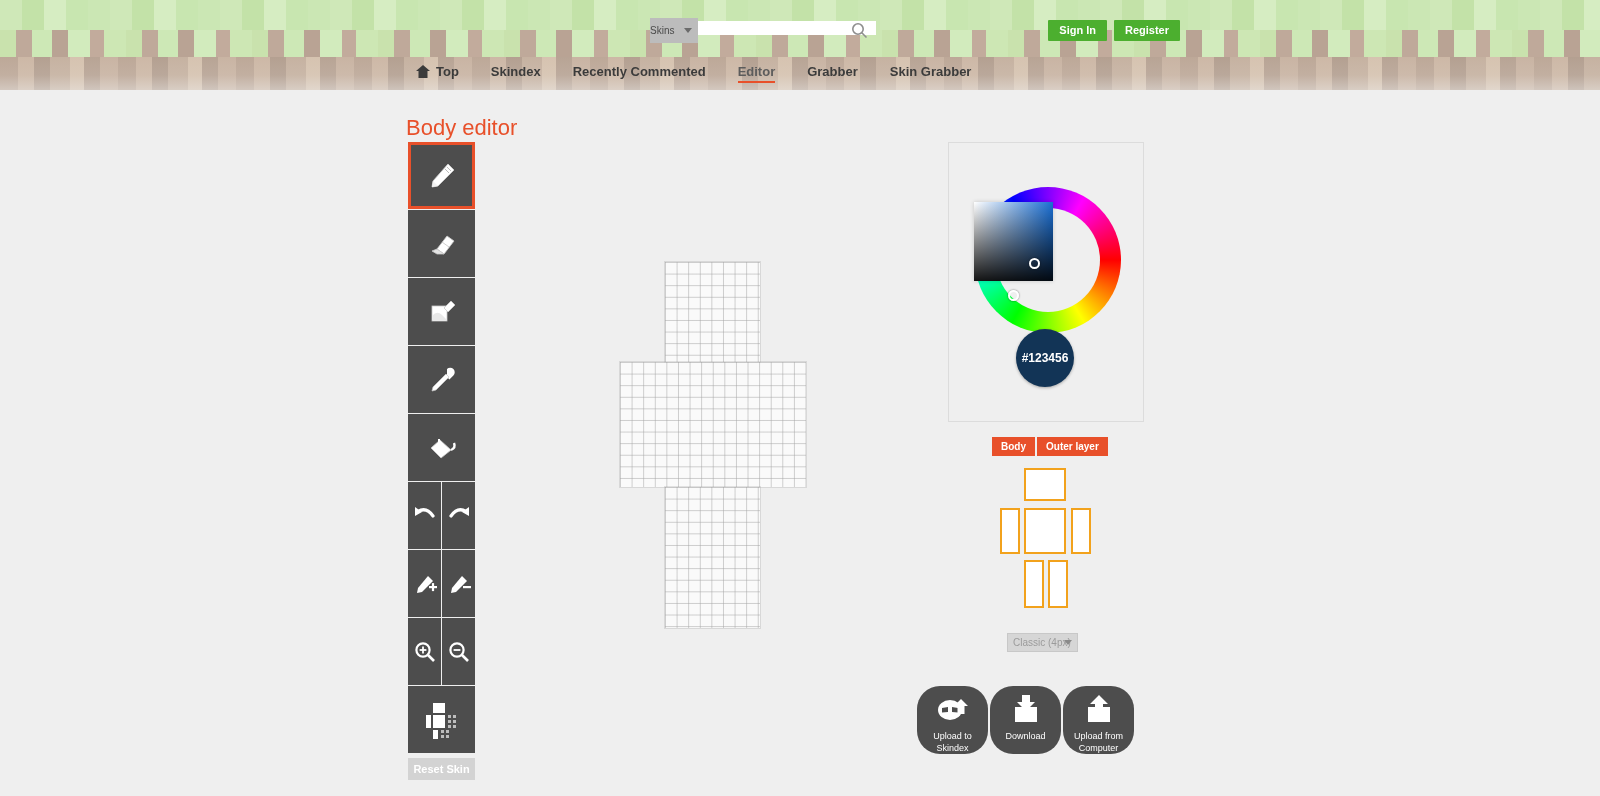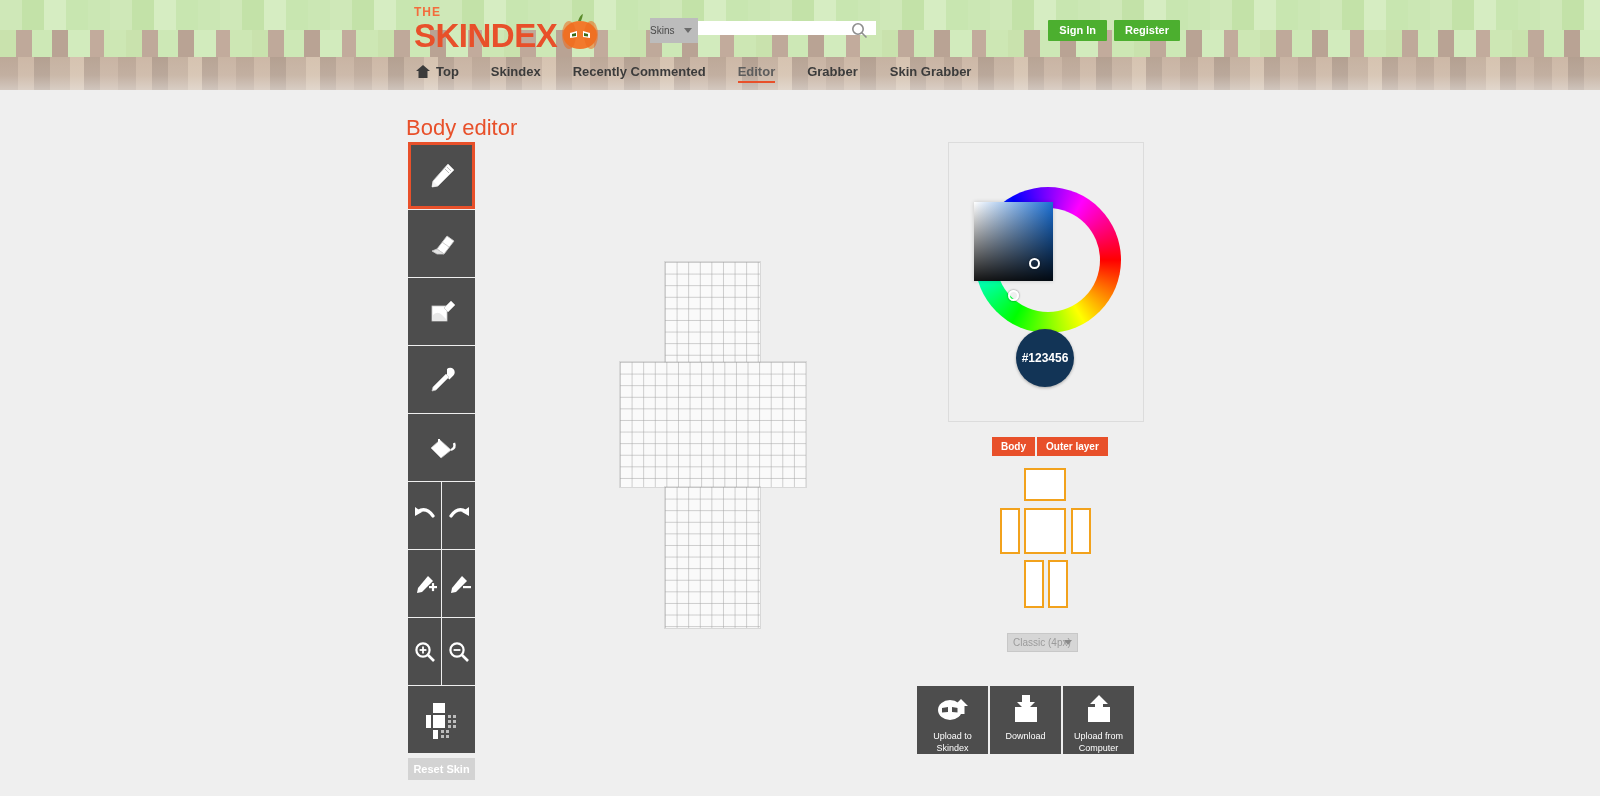--- a/index.html
+++ b/index.html
@@ -266,51 +266,33 @@
 
   
   #action-buttons {
     position: absolute; left: 917px; top: 686px;
     display: flex; gap: 2px;
   }
   .action-btn {
     width: 71px; height: 68px; background: #4d4d4d; color: #ffffff;
     display: flex; flex-direction: column; align-items: center;
     justify-content: flex-start; padding-top: 9px; gap: 5px;
-    cursor: pointer; font-size: 9px; text-align: center; line-height: 11px;
+    cursor: pointer; font-size: 9px; text-align: center; line-height: 11px; border-radius: 23px;
   }
   .action-label { display: block; width: 68px; }
 </style>
 </head>
 <body>
 
 <div id="site-header">
   <div class="grass-row" id="grass-top"></div>
   <div class="grass-row" id="grass-mid"></div>
   <div class="grass-row" id="dirt-row"></div>
   <div id="header-fade"></div>
 
-  <div id="logo">
-    <span id="logo-text">
-      <span id="logo-the">THE</span>
-      <span id="logo-name">SKINDEX</span>
-    </span>
-    <span id="logo-pumpkin">
-      <svg width="40" height="38" viewBox="0 0 40 38">
-        <ellipse cx="20" cy="23" rx="17" ry="14" fill="#f2792c"></ellipse>
-        <ellipse cx="9" cy="23" rx="7" ry="14" fill="#ec6a1e" opacity="0.55"></ellipse>
-        <ellipse cx="31" cy="23" rx="7" ry="14" fill="#ec6a1e" opacity="0.55"></ellipse>
-        <path d="M18 9 q2 -6 5 -7 q-1 5 -2 7z" fill="#5a8a2a"></path>
-        <polygon points="10,21 17,19 17,25 10,26" fill="#ffffff"></polygon>
-        <polygon points="23,19 30,21 30,26 23,25" fill="#ffffff"></polygon>
-        <polygon points="12,22 16,21 16,24 12,24.5" fill="#3c6b18"></polygon>
-        <polygon points="24,21 28,22 28,24.5 24,24" fill="#3c6b18"></polygon>
-      </svg>
-    </span>
-  </div>
 
   <div id="search-wrap">
     <div id="search-category">
       <span>Skins</span>
       <span id="search-cat-arrow"></span>
     </div>
     <div style="position:relative;">
       <input id="search-input" type="text" placeholder="" style="">
       <span id="search-icon">
         <svg width="17" height="17" viewBox="0 0 17 17">

